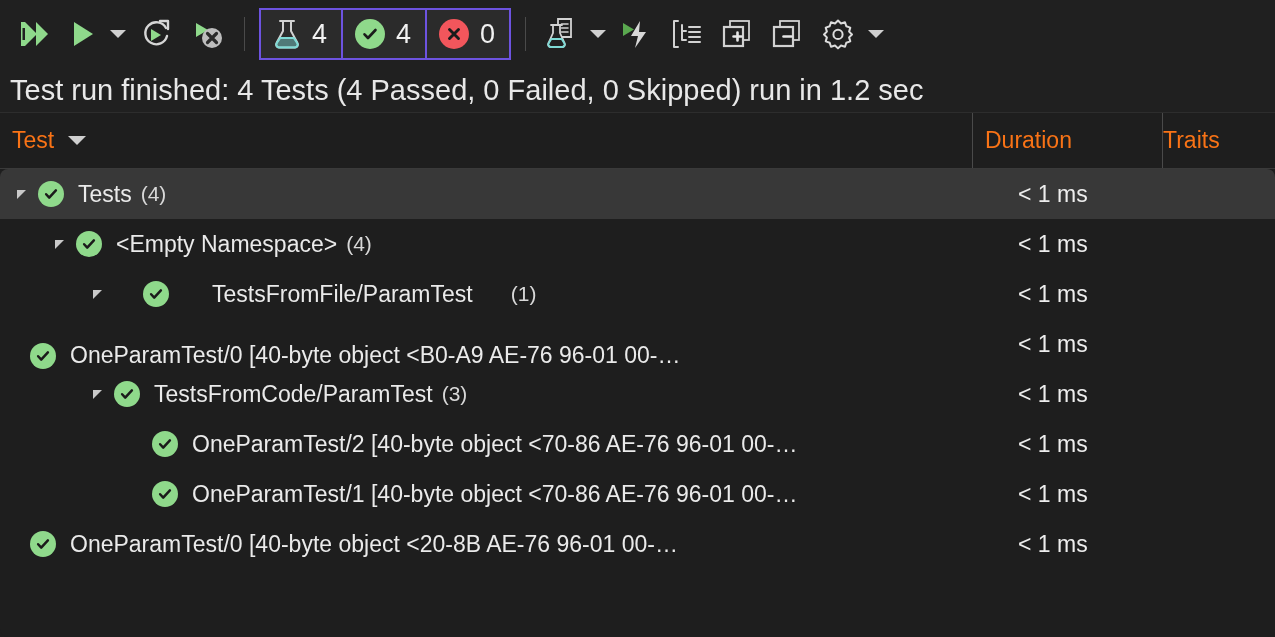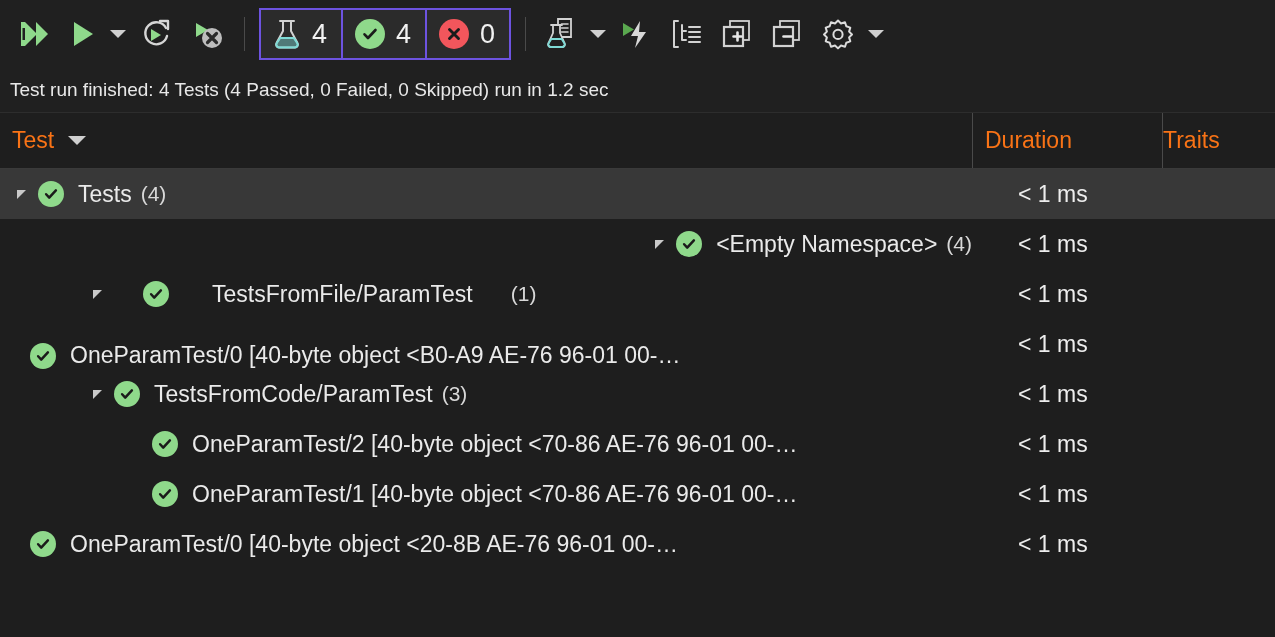--- a/index.html
+++ b/index.html
@@ -98,21 +98,21 @@
     height: 45px;
     min-height: 45px;
     background: #202020;
     display: flex;
     align-items: center;
     padding: 0 10px;
     box-sizing: border-box;
     border-bottom: 1px solid #2d2d2d;
   }
   .status-text {
-    font-size: 19px;
+    font-size: 29px;
     color: #e8e8e8;
     white-space: nowrap;
   }
 
   
   .grid-header {
     height: 56px;
     min-height: 56px;
     background: #1e1e1e;
     display: flex;
@@ -125,21 +125,21 @@
   .col-tra  { flex: 1;      display: flex; align-items: center; box-sizing: border-box; border-left: 1px solid #4a4a4a; }
   .hdr-label { font-size: 23px; color: #f97316; }
   .sort-caret {
     width: 0; height: 0;
     border-left: 9px solid transparent;
     border-right: 9px solid transparent;
     border-top: 9px solid #cfcfcf;
   }
 
   
-  .grid-body { flex: 1; background: #1e1e1e; overflow: hidden; }
+  .grid-body { flex: 1; background: #1e1e1e; overflow: hidden; border-radius: 8px; }
   .row {
     height: 50px;
     display: flex;
     align-items: stretch;
     cursor: default;
   }
   .row.hover { background: #383838; }
   .cell-test { width: 972px; display: flex; align-items: center; box-sizing: border-box; overflow: hidden; }
   .cell-dur  { width: 190px; display: flex; align-items: center; padding-left: 46px; box-sizing: border-box; }
   .cell-tra  { flex: 1; }
@@ -342,21 +342,21 @@
           </div>
           <span class="row-label">Tests</span>
           <span class="row-count">(4)</span>
         </div>
         <div class="cell-dur">
           <span class="dur-text">&lt; 1 ms</span>
         </div>
         <div class="cell-tra"></div>
       </div>
       <div class="row">
-        <div class="cell-test" style="padding-left: 46px; justify-content: flex-end;">
+        <div class="cell-test" style="padding-left: 46px;">
           <div class="expander">
             <span class="tri"></span>
           </div>
           <div class="row-status">
             <span class="circ green sm">
               <svg width="16" height="16" viewBox="0 0 18 18">
                 <path d="M3.5 9.3 L7 13 L14.5 5" fill="none" stroke="#1b1b1b" stroke-width="2.8" stroke-linecap="round" stroke-linejoin="round"></path>
               </svg>
             </span>
           </div>

